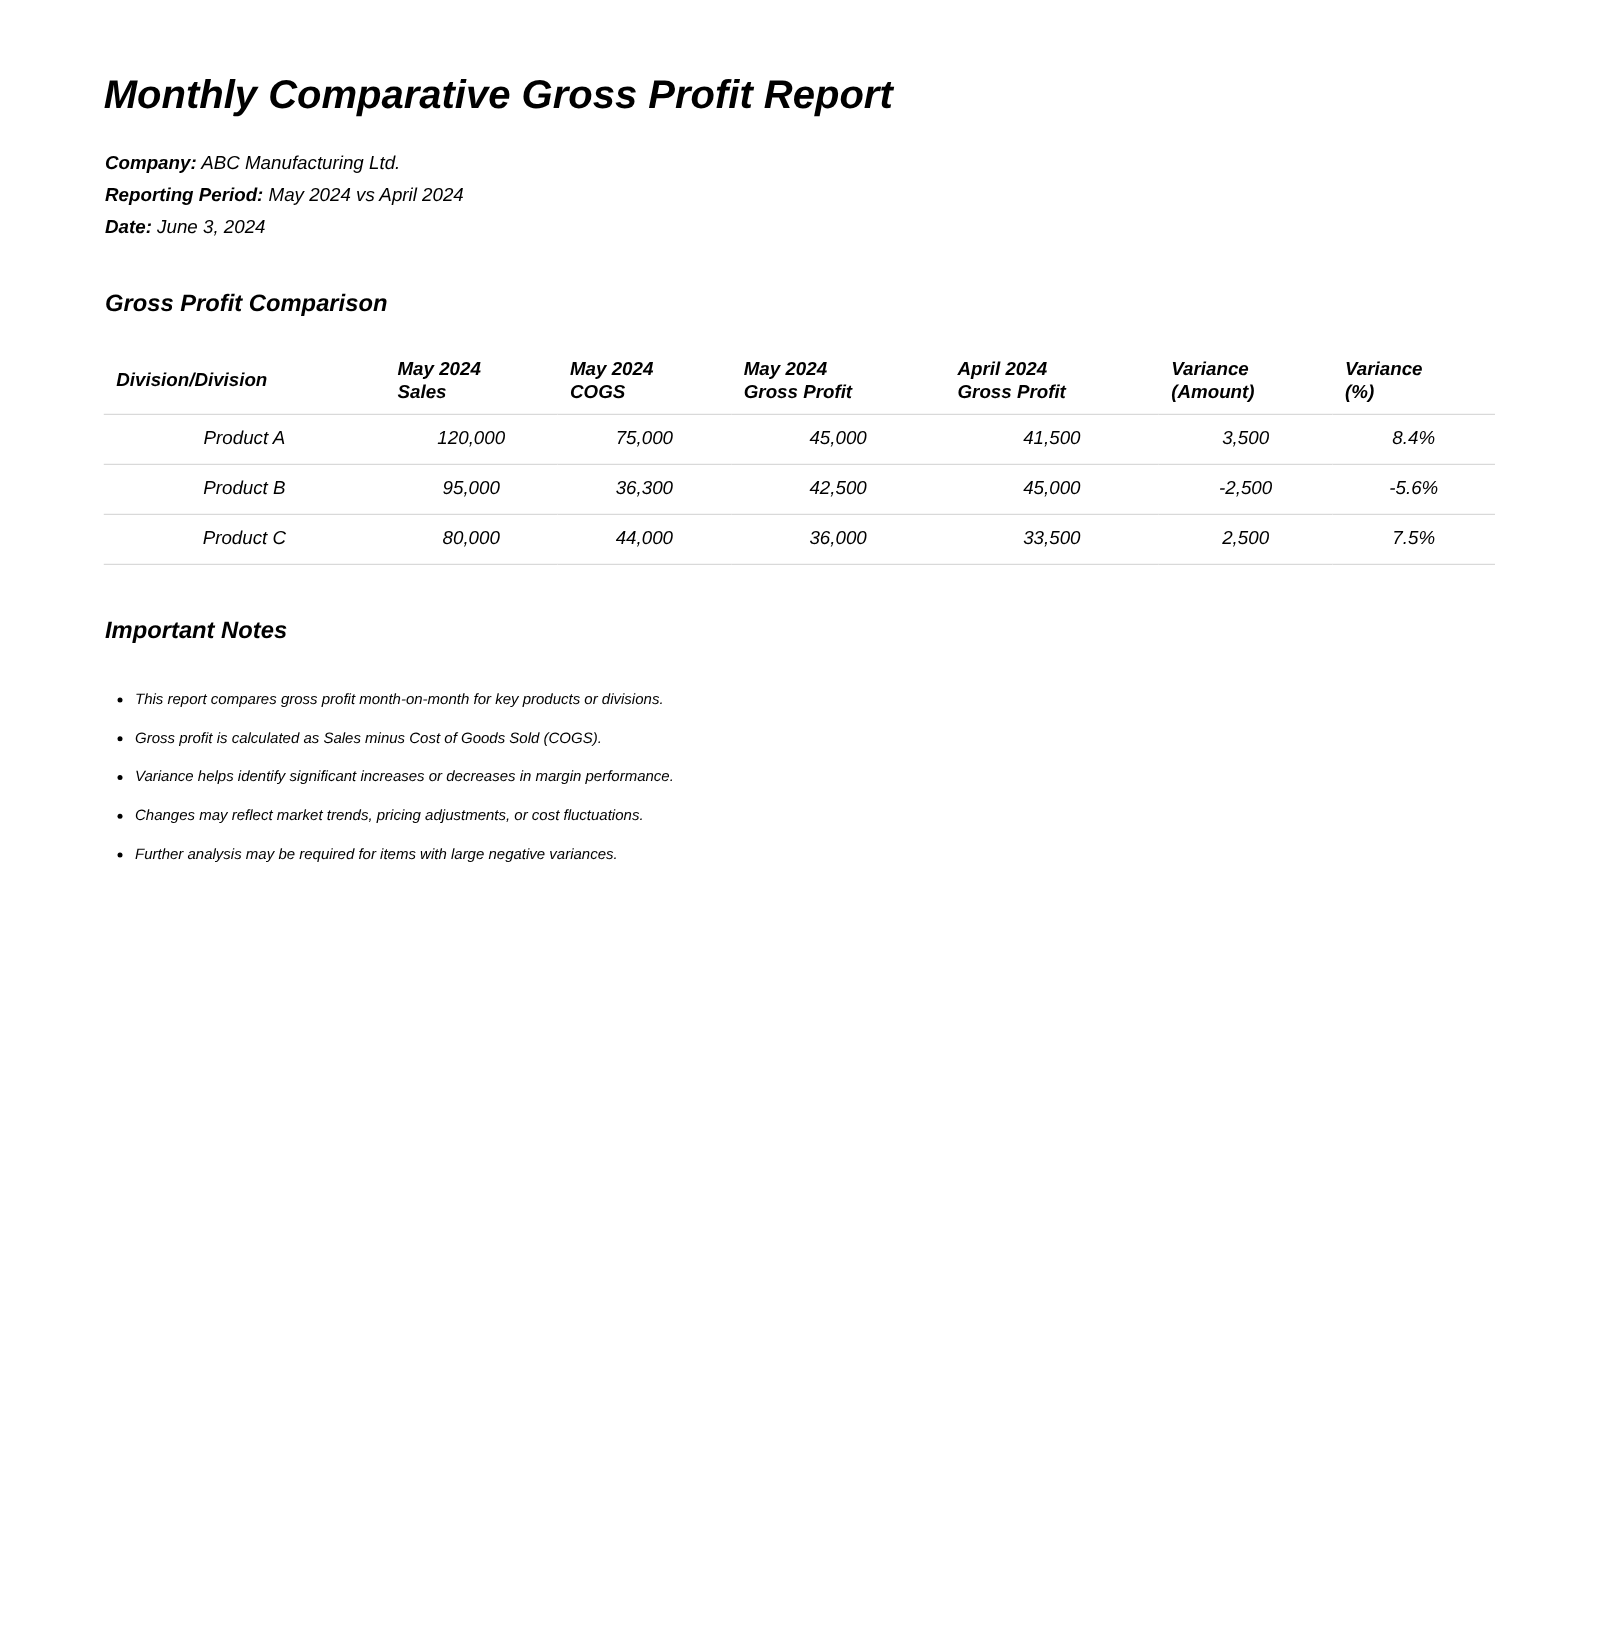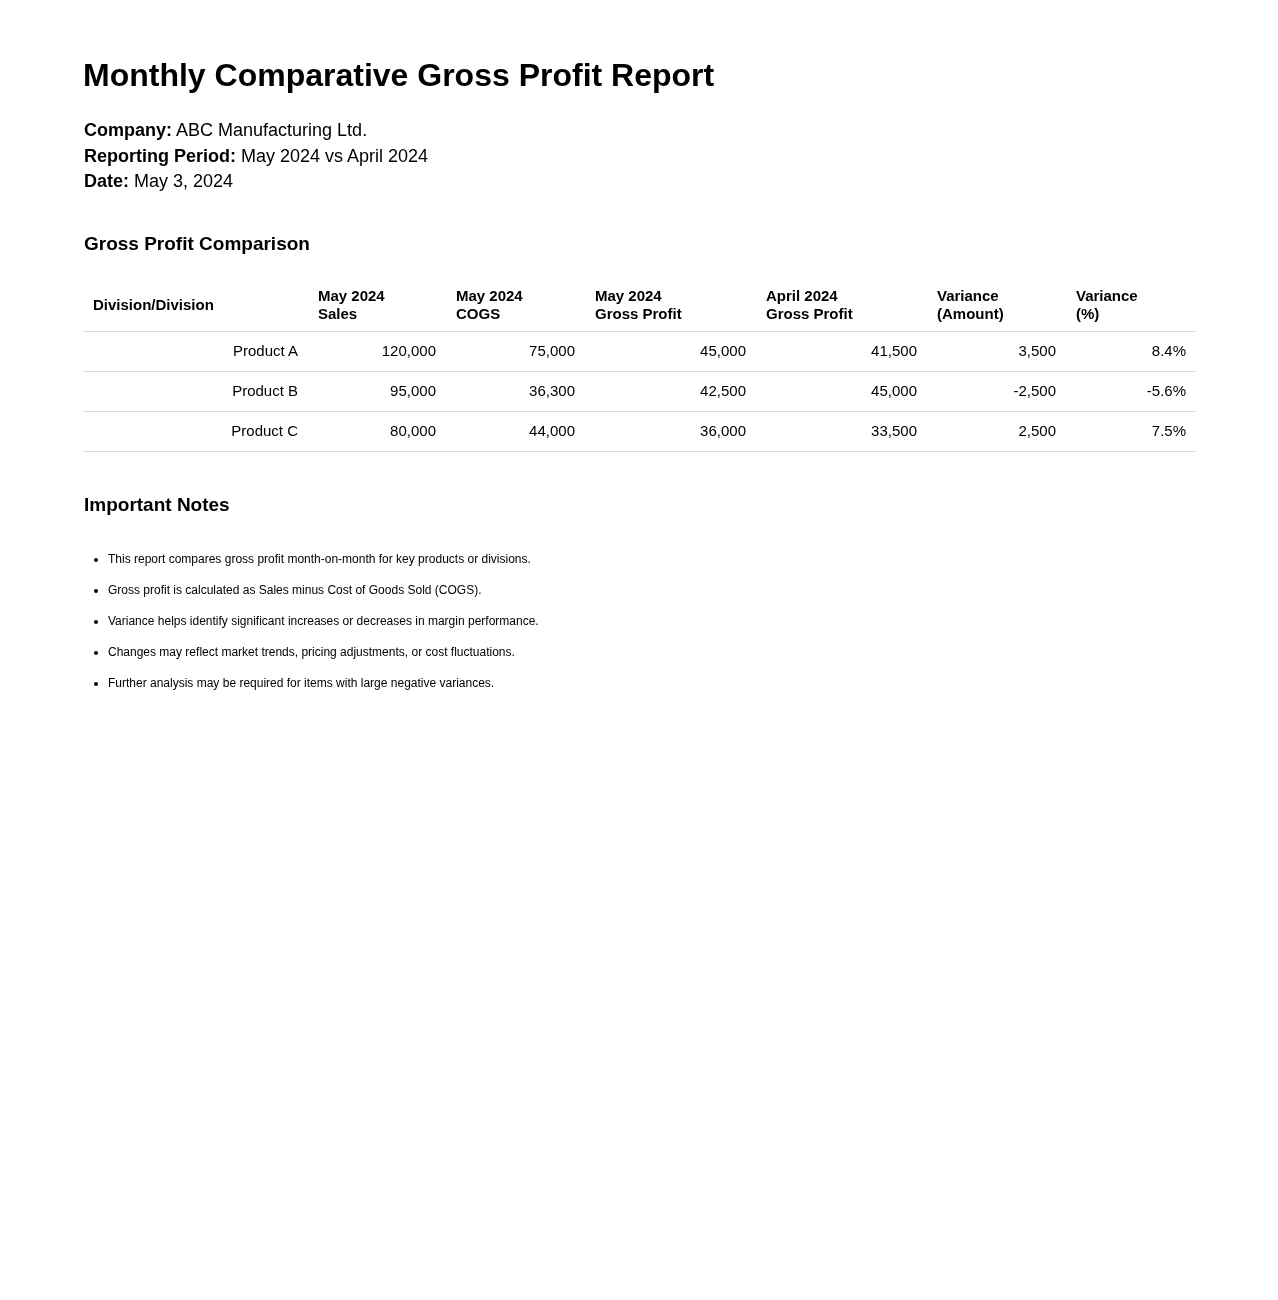--- a/index.html
+++ b/index.html
@@ -10,33 +10,34 @@
     color: #000000;
     font-family: "Liberation Sans", "DejaVu Sans", sans-serif;
   }
   body {
     width: 1278px;
     min-height: 1300px;
   }
   .page {
     padding: 57px 83px 40px 83px;
     width: 1036px;
+    font-style: italic;
   }
   .report-title {
     font-size: 32px;
     font-weight: bold;
     line-height: 37px;
     margin: 0 0 24px 0;
     letter-spacing: 0;
   }
   .meta-block {
     margin: 0 0 0 1px;
   }
   .meta-line {
-    font-size: 18px;
+    font-size: 15px;
     line-height: 25.6px;
   }
   .meta-line strong { font-weight: bold; }
   .section-heading {
     font-size: 19px;
     font-weight: bold;
     line-height: 22px;
     margin: 38px 0 20px 1px;
   }
   .gp-table {
@@ -58,21 +59,21 @@
     text-align: left;
     vertical-align: middle;
     white-space: pre-line;
     line-height: 18px;
     padding: 8px 10px;
     border-bottom: 1px solid #d9d9d9;
   }
   .gp-table td {
     font-size: 15px;
     line-height: 18px;
-    text-align: right;
+    text-align: center;
     vertical-align: middle;
     padding: 10px 10px 11px 10px;
     border-bottom: 1px solid #d9d9d9;
   }
   .gp-table tr.total-row td {
     font-weight: bold;
     border-bottom: 2px solid #000000;
   }
   .notes-heading { margin-top: 42px; margin-bottom: 32px; }
   .notes-list {
@@ -96,21 +97,21 @@
     <div class="meta-line">
       <strong>Company:</strong>
       <span>ABC Manufacturing Ltd.</span>
     </div>
     <div class="meta-line">
       <strong>Reporting Period:</strong>
       <span>May 2024 vs April 2024</span>
     </div>
     <div class="meta-line">
       <strong>Date:</strong>
-      <span>May 3, 2024</span>
+      <span>June 3, 2024</span>
     </div>
   </div>
 
   <h2 class="section-heading">Gross Profit Comparison</h2>
 
   <table class="gp-table">
     <colgroup>
       <col class="c1">
         <col class="c2">
         <col class="c3">

